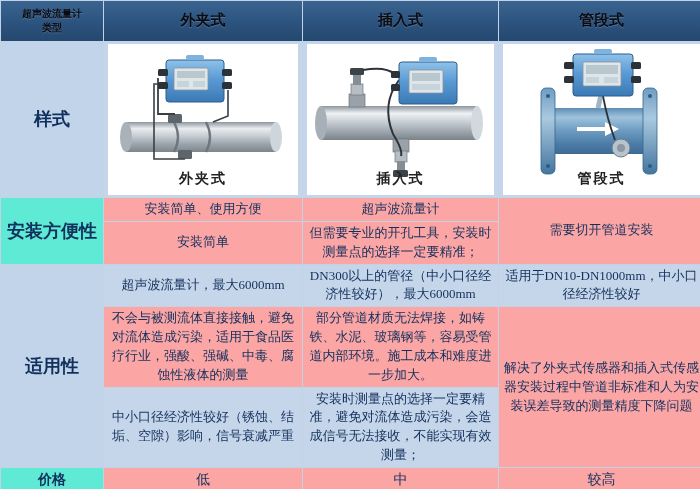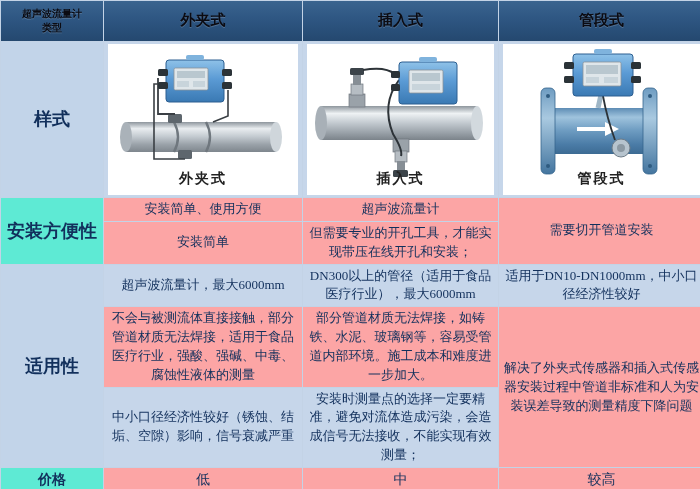--- a/index.html
+++ b/index.html
@@ -259,31 +259,31 @@
       </tr>
 
       <tr>
         <td class="rowlabel dark" rowspan="2">安装方便性</td>
         <td class="mid">安装简单、使用方便</td>
         <td class="mid">超声波流量计</td>
         <td class="mid" rowspan="2">需要切开管道安装</td>
       </tr>
       <tr>
         <td class="mid">安装简单</td>
-        <td class="mid txt-left">但需要专业的开孔工具，才能实现带压在线开孔和安装；</td>
+        <td class="mid txt-left">但需要专业的开孔工具，安装时测量点的选择一定要精准；</td>
       </tr>
 
       <tr>
         <td class="rowlabel" rowspan="3">适用性</td>
         <td class="light txt-left">超声波流量计，最大6000mm</td>
-        <td class="light txt-left">DN300以上的管径（适用于食品医疗行业），最大6000mm</td>
+        <td class="light txt-left">DN300以上的管径（中小口径经济性较好），最大6000mm</td>
         <td class="light txt-left">适用于DN10-DN1000mm，中小口径经济性较好</td>
       </tr>
       <tr>
-        <td class="mid txt-left">不会与被测流体直接接触，部分管道材质无法焊接，适用于食品医疗行业，强酸、强碱、中毒、腐蚀性液体的测量</td>
+        <td class="mid txt-left">不会与被测流体直接接触，避免对流体造成污染，适用于食品医疗行业，强酸、强碱、中毒、腐蚀性液体的测量</td>
         <td class="mid txt-left">部分管道材质无法焊接，如铸铁、水泥、玻璃钢等，容易受管道内部环境。施工成本和难度进一步加大。</td>
         <td class="mid txt-left" rowspan="2">解决了外夹式传感器和插入式传感器安装过程中管道非标准和人为安装误差导致的测量精度下降问题</td>
       </tr>
       <tr>
         <td class="light txt-left">中小口径经济性较好（锈蚀、结垢、空隙）影响，信号衰减严重</td>
         <td class="light txt-left">安装时测量点的选择一定要精准，避免对流体造成污染，会造成信号无法接收，不能实现有效测量；</td>
       </tr>
 
       <tr>
         <td class="rowlabel dark pricecell">价格</td>

